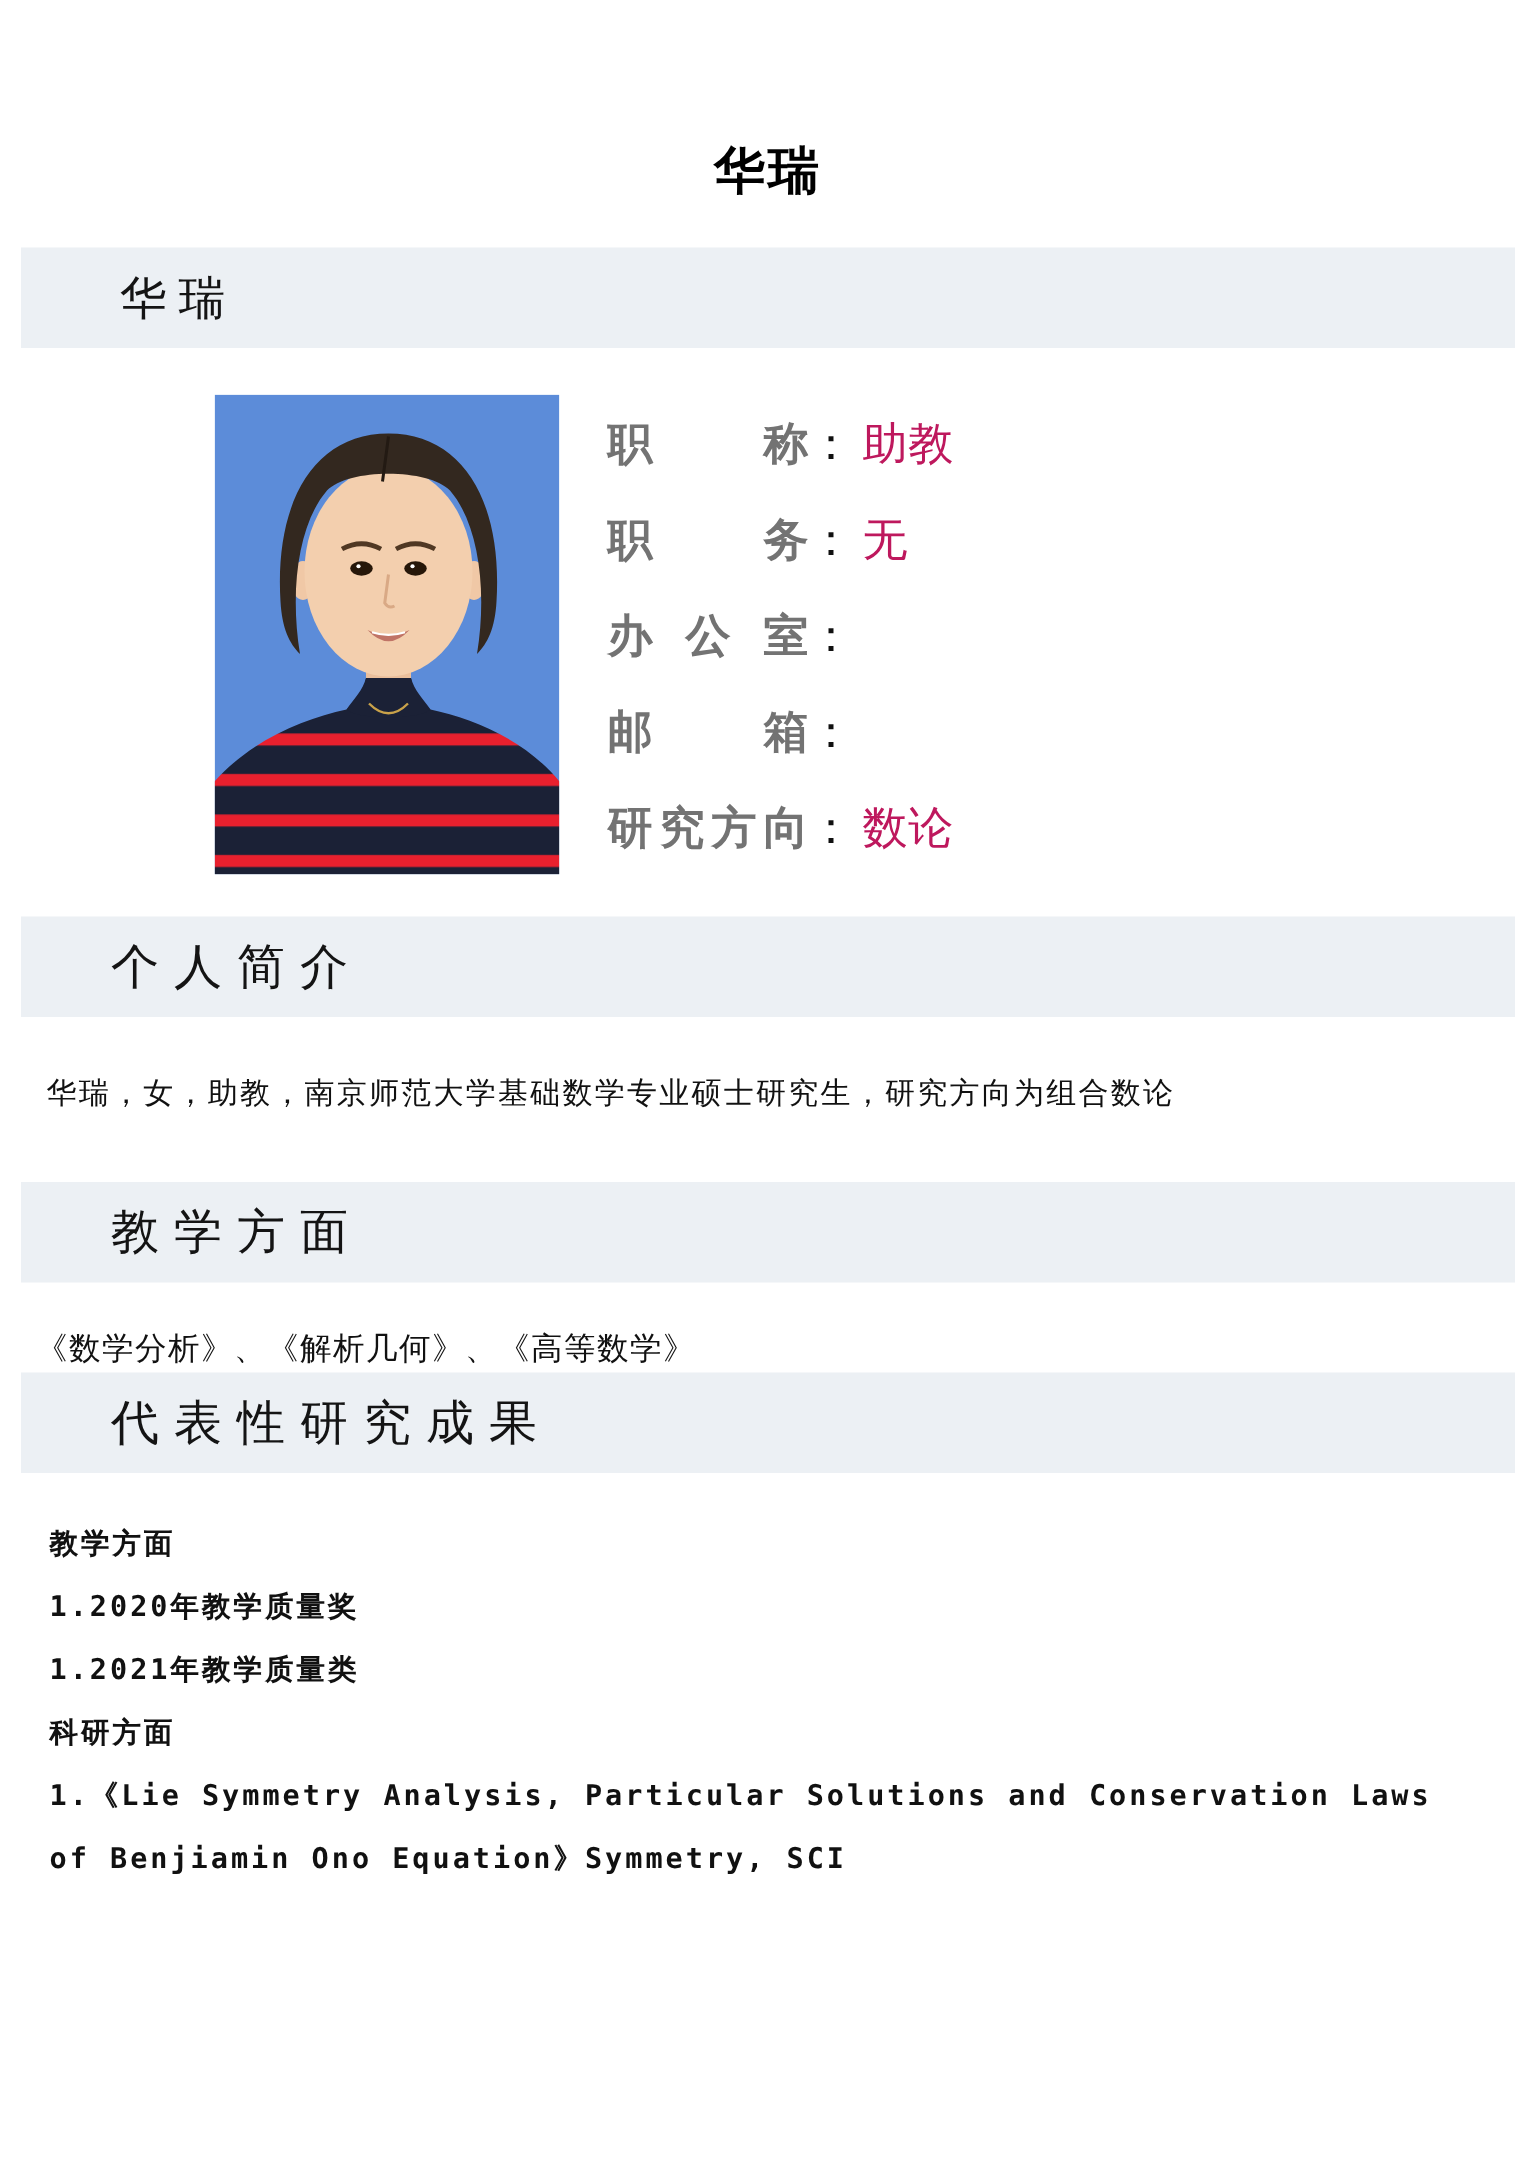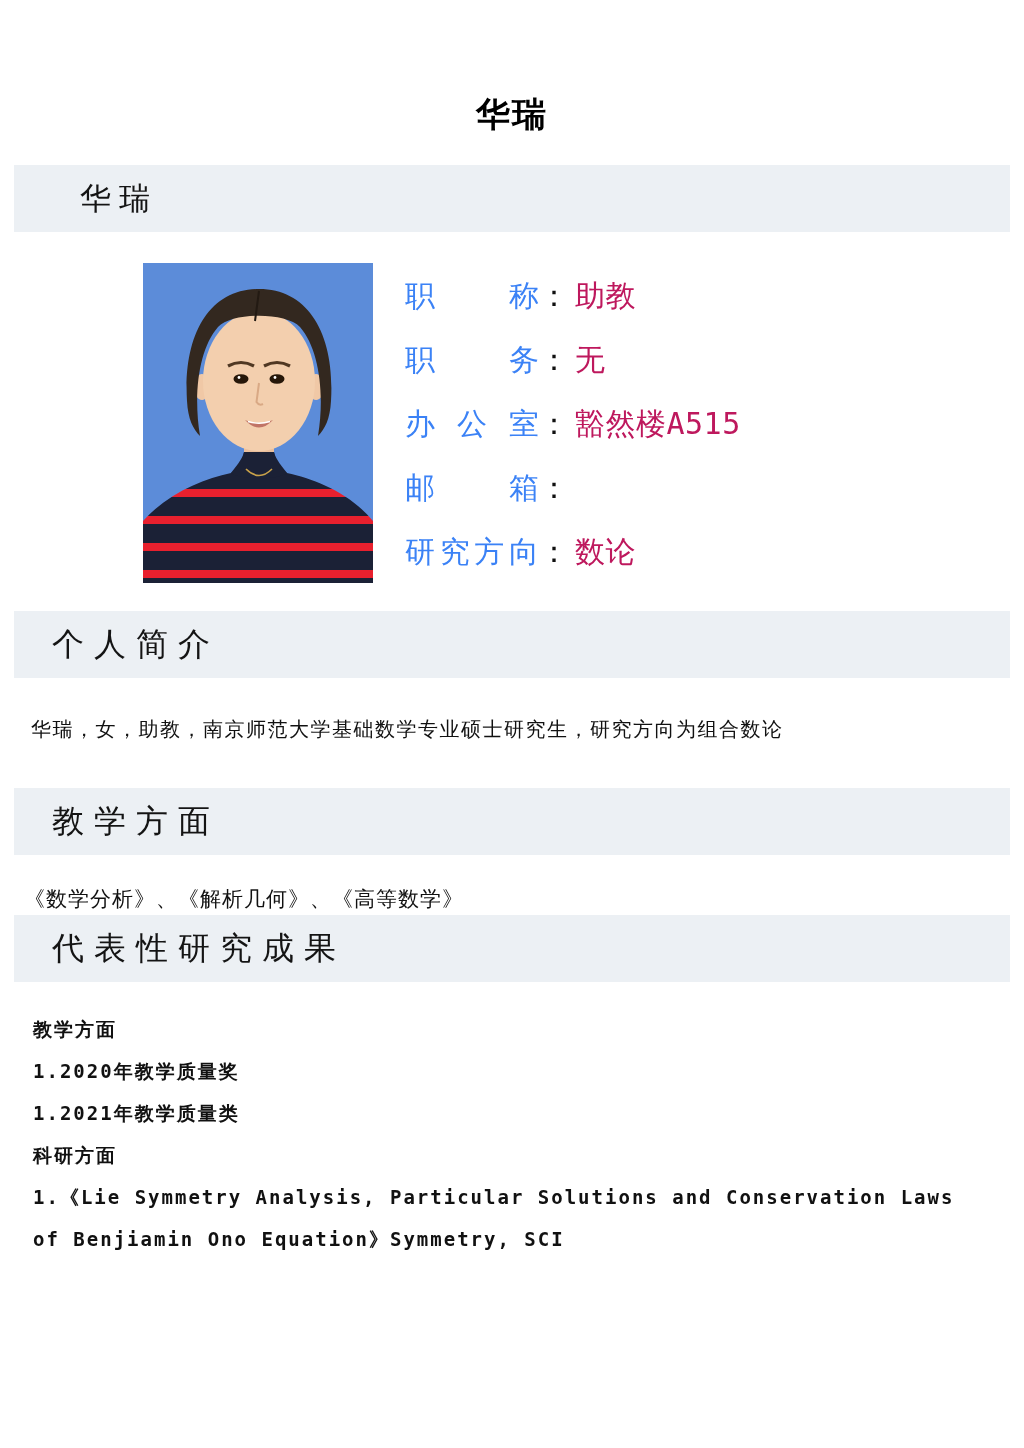--- a/index.html
+++ b/index.html
@@ -24,21 +24,21 @@
 
   
   .banner {
     margin: 0 14px;
     height: 67px;
     background: #ecf0f4;
     display: flex;
     align-items: center;
   }
   .banner.name-banner { margin-top: 31px; padding-left: 66px; }
-  .banner.section-banner { padding-left: 38px; }
+  .banner.section-banner { padding-left: 60px; }
   .banner-text {
     font-size: 31px;
     letter-spacing: 8px;
     color: #141414;
     font-family: "Liberation Serif", serif;
   }
   .section-banner .banner-text { font-size: 32px; letter-spacing: 10px; }
 
   
   .profile-block {
@@ -64,21 +64,22 @@
     display: flex;
     align-items: center;
     font-size: 30px;
     white-space: nowrap;
   }
   .info-label {
     display: inline-block;
     width: 134px;
     text-align: justify;
     text-align-last: justify;
-    color: #3b82f6;
+    color: #737373;
+    font-weight: bold;
   }
   .info-colon {
     display: inline-block;
     width: 36px;
     color: #101010;
   }
   .info-value {
     font-family: "DejaVu Sans Mono", "Liberation Serif", monospace;
     font-size: 30px;
     color: #be185d;
@@ -178,21 +179,20 @@
           <span class="info-value">助教</span>
       </div>
       <div class="info-row">
         <span class="info-label">职务</span>
           <span class="info-colon">：</span>
           <span class="info-value">无</span>
       </div>
       <div class="info-row">
         <span class="info-label">办公室</span>
           <span class="info-colon">：</span>
-          <span class="info-value">豁然楼A515</span>
       </div>
       <div class="info-row">
         <span class="info-label">邮箱</span>
           <span class="info-colon">：</span>
       </div>
       <div class="info-row">
         <span class="info-label">研究方向</span>
           <span class="info-colon">：</span>
           <span class="info-value">数论</span>
       </div>

